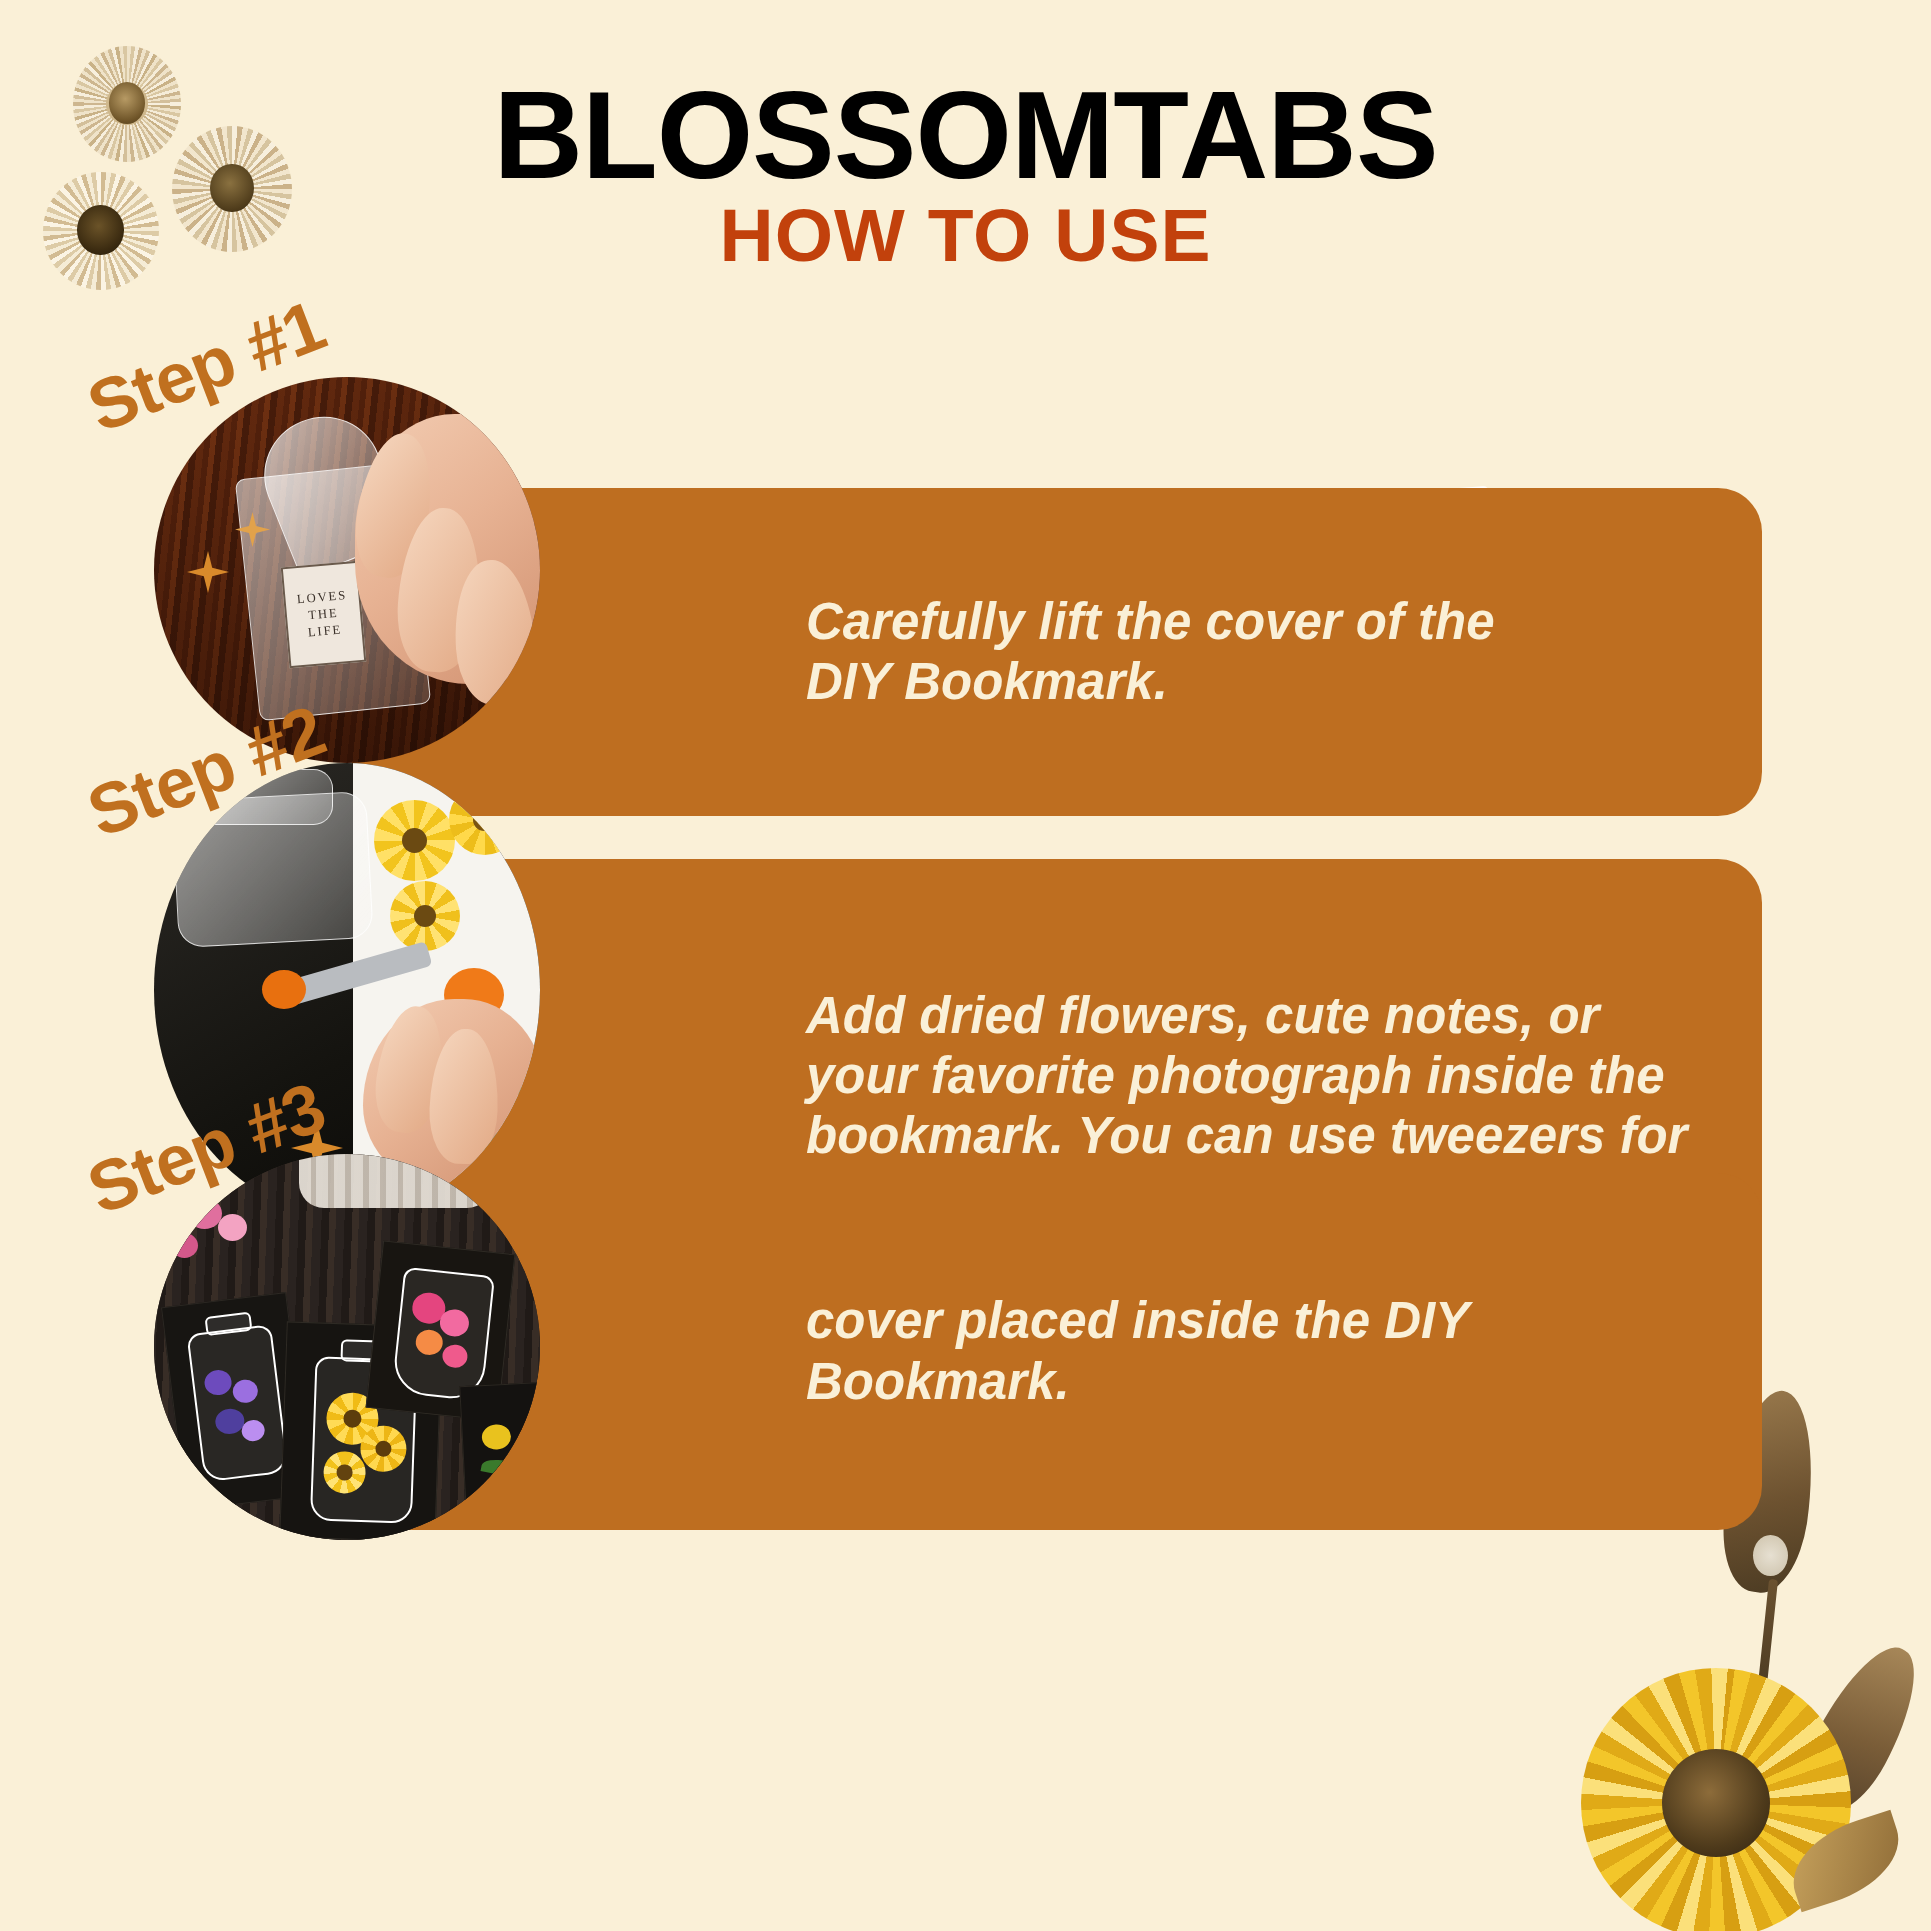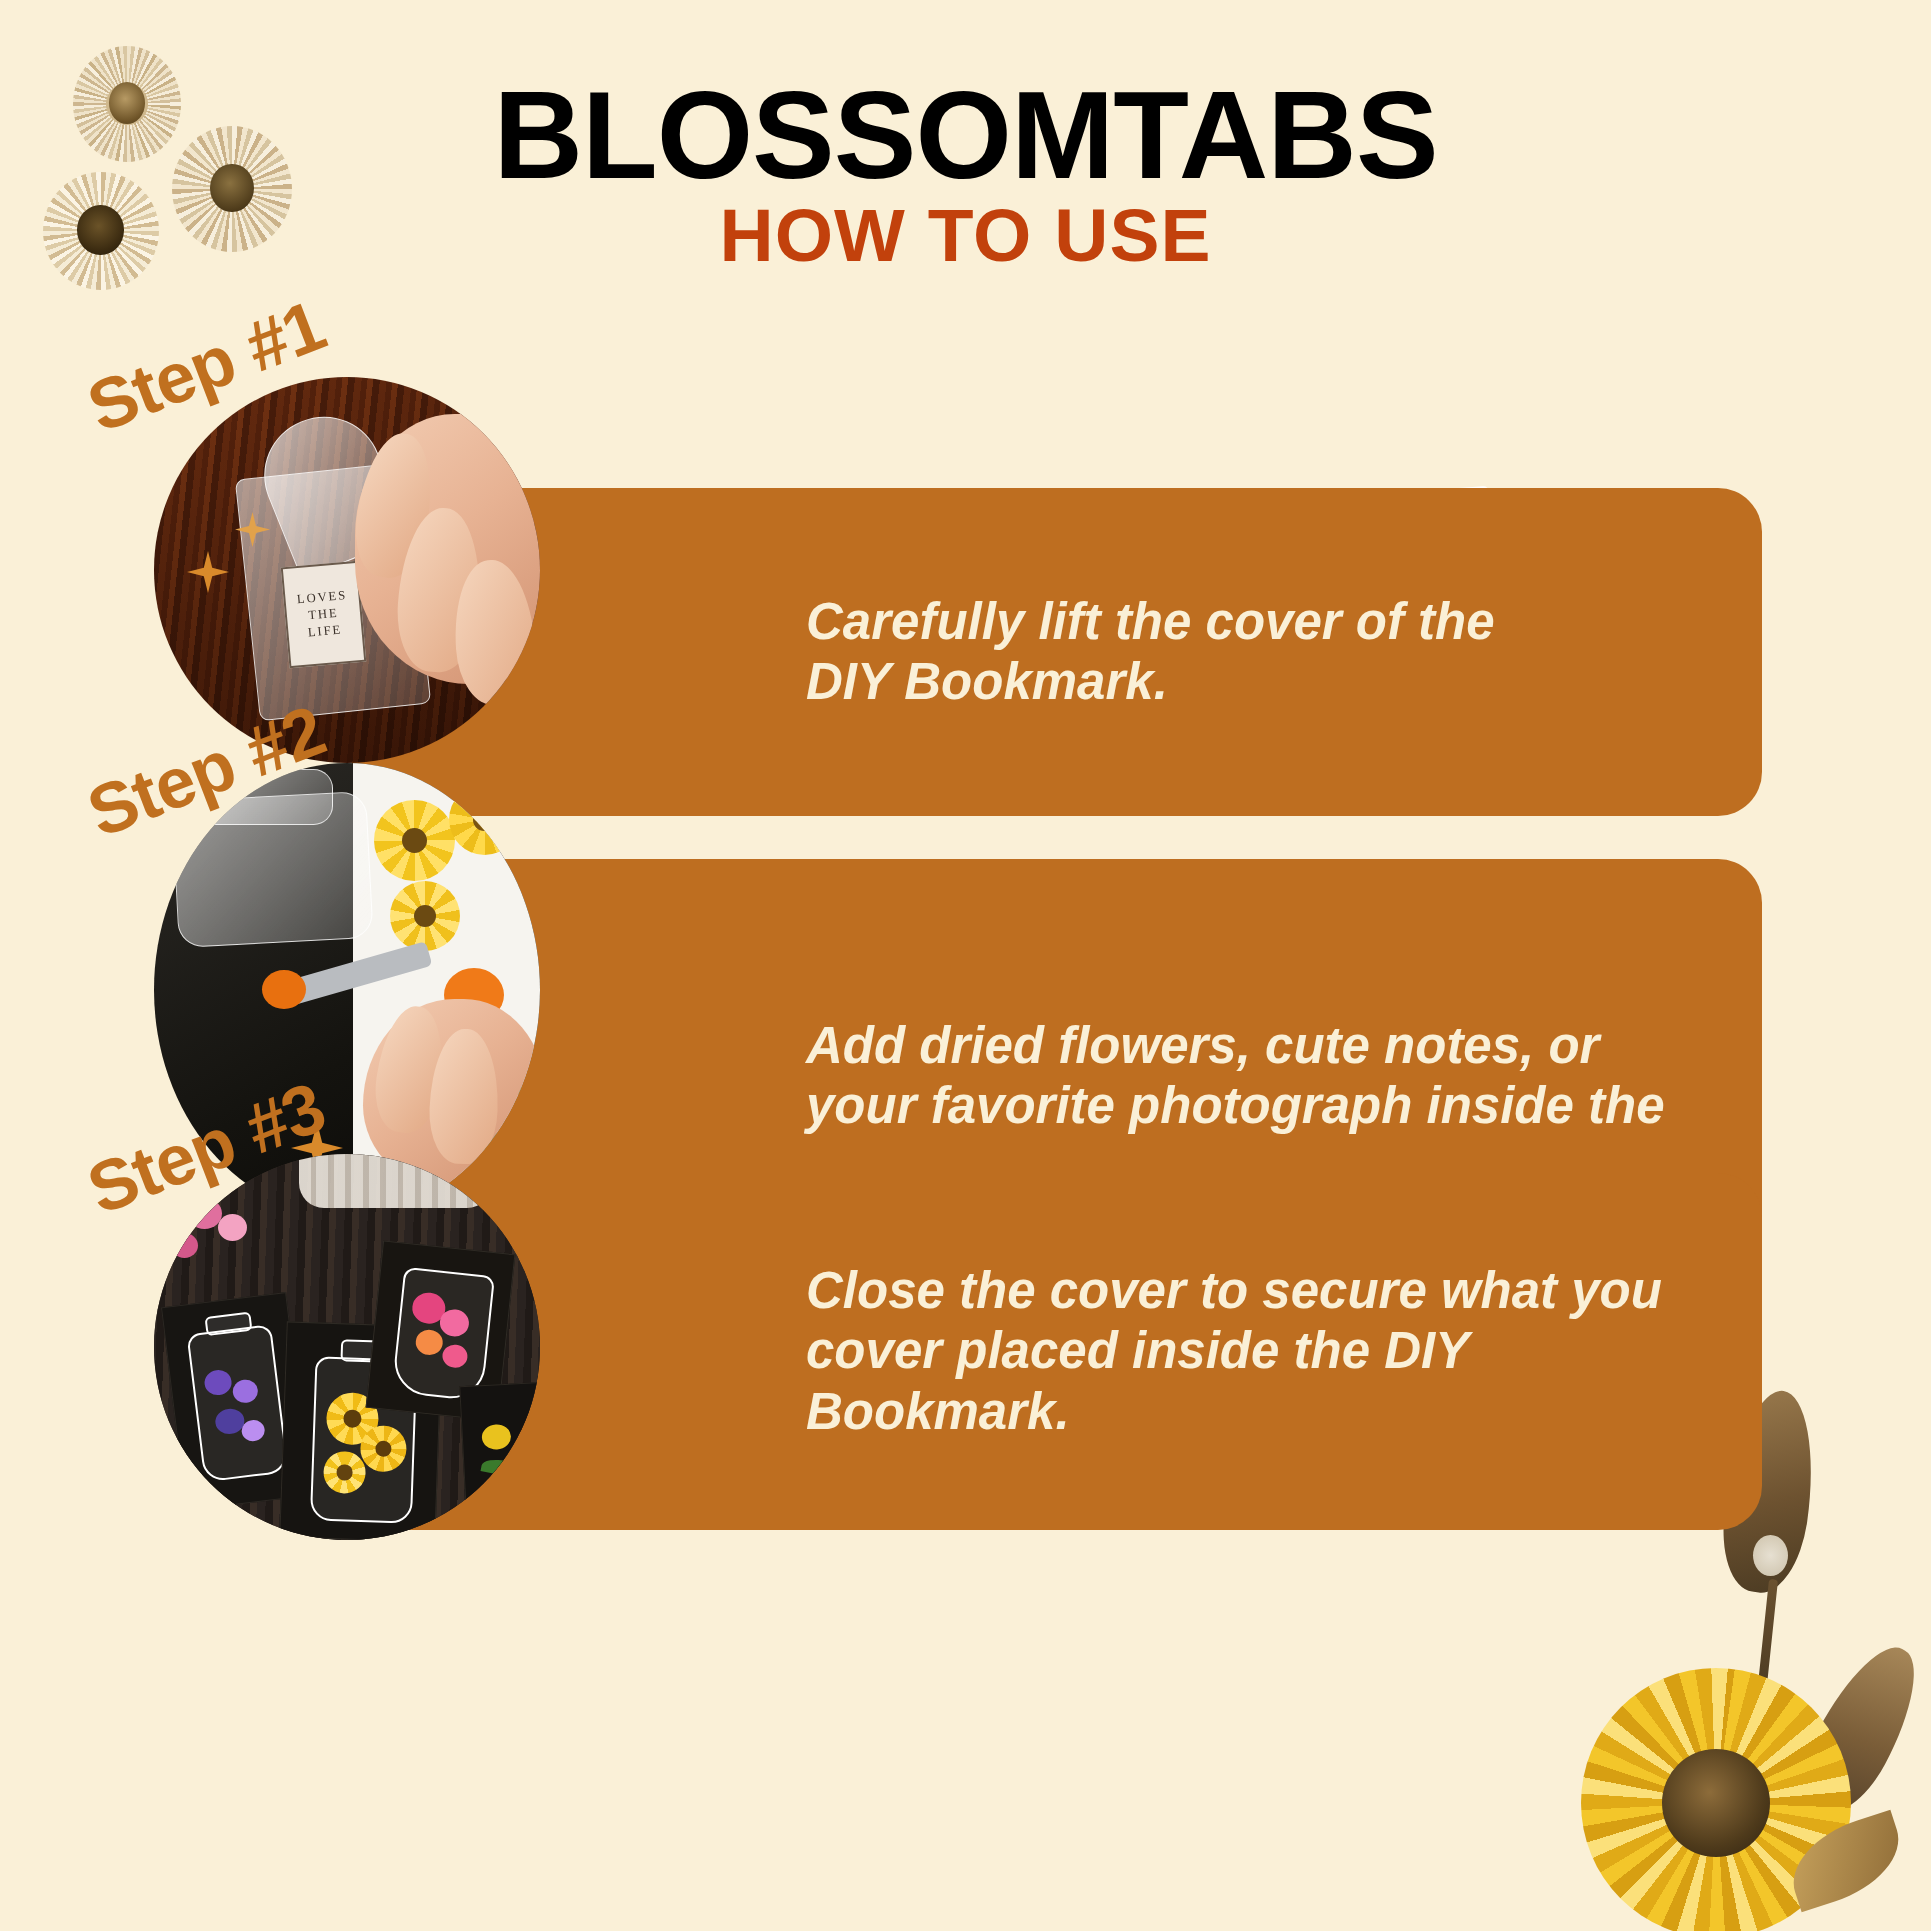--- a/index.html
+++ b/index.html
@@ -308,20 +308,21 @@
          clip-path:polygon(50% 0%,60% 40%,100% 50%,60% 60%,50% 100%,40% 60%,0% 50%,40% 40%);"></div>
     <div class="sparkle" style="left:81px;top:135px;width:35px;height:35px;background:#E2A24A;
          clip-path:polygon(50% 0%,60% 40%,100% 50%,60% 60%,50% 100%,40% 60%,0% 50%,40% 40%);"></div>
   </div>
 
   <div class="step-label" style="left:106px;top:772px;transform:rotate(-21deg);">Step #2</div>
 
   <div class="card" style="left:352px;top:859px;width:1410px;height:434px;padding:0 0 0 454px;">
     <span class="line">Add dried flowers, cute notes, or</span>
     <span class="line">your favorite photograph inside the</span>
+    <span class="line">bookmark. You can use tweezers for</span>
   </div>
 
   <div class="photo" style="left:154px;top:763px;width:386px;height:454px;border-radius:50%;">
     <div class="inner dark"></div>
 
     <div style="position:absolute;left:199px;top:0;width:193px;height:454px;background:#f6f4ef;"></div>
 
     <div class="bloom" style="left:220px;top:37px;width:81px;height:81px;
          background:conic-gradient(#f2c41d 0 18deg,#ffe066 18deg 36deg,#f2c41d 36deg 54deg,#ffe066 54deg 72deg,
          #f2c41d 72deg 90deg,#ffe066 90deg 108deg,#f2c41d 108deg 126deg,#ffe066 126deg 144deg,
@@ -362,21 +363,20 @@
     <div class="finger" style="left:224px;top:243px;width:64px;height:127px;transform:rotate(8deg);"></div>
     <div class="finger" style="left:276px;top:266px;width:68px;height:135px;transform:rotate(2deg);"></div>
 
     <div class="sparkle" style="left:137px;top:359px;width:52px;height:52px;background:#D98A2B;
          clip-path:polygon(50% 0%,60% 40%,100% 50%,60% 60%,50% 100%,40% 60%,0% 50%,40% 40%);"></div>
   </div>
 
   <div class="step-label" style="left:106px;top:1149px;transform:rotate(-21deg);">Step #3</div>
 
   <div class="card" style="left:352px;top:1173px;width:1410px;height:357px;padding:0 0 0 454px;">
-    <span class="line">Close the cover to secure what you</span>
     <span class="line">cover placed inside the DIY</span>
     <span class="line">Bookmark.</span>
   </div>
 
   <div class="photo" style="left:154px;top:1154px;width:386px;height:386px;">
     <div class="inner darkwood"></div>
 
     <div style="position:absolute;left:145px;top:0;width:193px;height:54px;
          background:repeating-linear-gradient(90deg,#efe9e0 0 11.6px,#cfc6ba 11.6px 17.4px);
          border-radius:0 0 25px 25px;opacity:.9;"></div>

